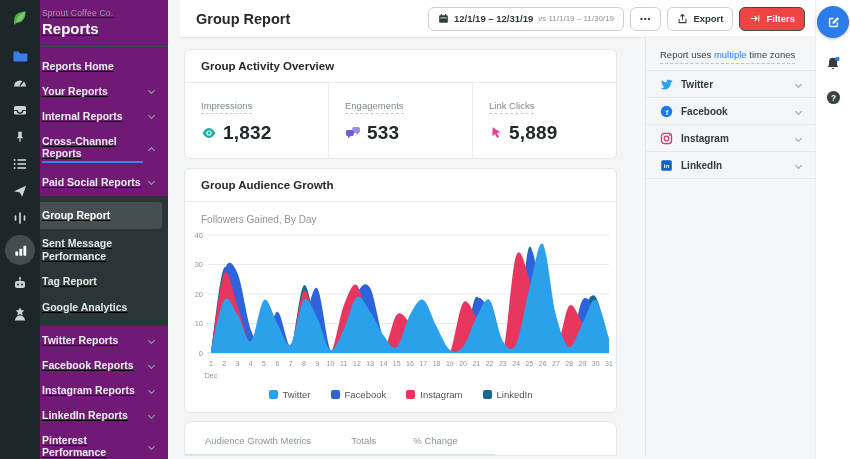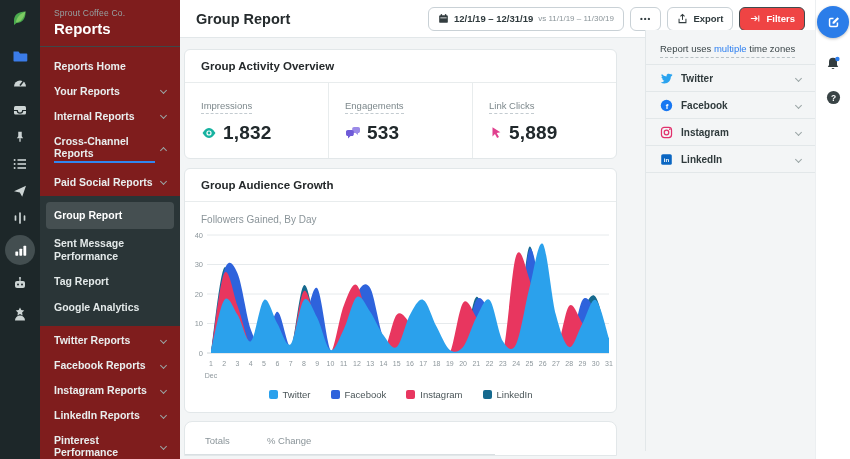--- a/index.html
+++ b/index.html
@@ -9,21 +9,21 @@
 
   
   .rail { position:absolute; left:0; top:0; width:40px; height:459px; background:#1d2729;
     display:flex; flex-direction:column; align-items:center; z-index:5; }
   .rail-btn { width:40px; height:27px; display:flex; align-items:center; justify-content:center; cursor:pointer; }
   .rail-logo { margin:8px 0 14px; }
   .rail-active-circle { width:30px; height:30px; border-radius:50%; background:#434e50;
     display:flex; align-items:center; justify-content:center; margin:4px 0; cursor:pointer; }
 
   
-  .sidebar { position:absolute; left:40px; top:0; width:140px; height:459px; background:#7f1d1d; z-index:4; }
+  .sidebar { position:absolute; left:28px; top:0; width:140px; height:459px; background:#701a75; z-index:4;text-decoration:underline; }
   .sb-brand { padding:8px 14px 9px; border-bottom:1px solid #3d4849; }
   .sb-company { font-size:8.5px; color:#96a2a3; letter-spacing:.2px; }
   .sb-title { font-size:15px; font-weight:bold; color:#fff; margin-top:2px; }
   .sb-nav { padding-top:6px; }
   .sb-item { display:flex; justify-content:space-between; align-items:center;
     padding:6.5px 14px; font-size:10.5px; font-weight:bold; color:#e9eeee; cursor:pointer; }
   .sb-item .lbl-accent { border-bottom:2px solid #3186f0; padding-bottom:2px; }
   .subpanel { background:#2a3537; padding:6px 0; margin:2px 0; }
   .sb-sub { padding:6px 14px; font-size:10.5px; font-weight:600; color:#e3e9e9; cursor:pointer; line-height:1.25; }
   .sb-sub.selected { background:#454f51; border-radius:4px; margin:0 6px 2px; padding:7px 8px; color:#fff; }
@@ -54,21 +54,21 @@
   .chart-sub { font-size:10px; color:#8a9499; padding:12px 16px 0; }
   .legend { display:flex; justify-content:center; gap:20px; padding:2px 0 12px; }
   .legend-item { display:flex; align-items:center; gap:5px; font-size:9.5px; color:#4a5558; cursor:pointer; }
   .legend-swatch { width:9px; height:9px; border-radius:2px; }
   .table-card { margin-top:8px; border-radius:8px 8px 0 0; }
   .tbl-head { display:flex; padding:13px 20px 8px; width:72%; border-bottom:1px solid #d9dfe2; }
   .tbl-head .c1 { flex:1; font-size:9.5px; color:#8a9499; }
   .tbl-head .c2, .tbl-head .c3 { width:62px; font-size:9.5px; color:#8a9499; }
 
   
-  .right-panel { position:absolute; left:645px; top:30px; width:170px; height:421px;
+  .right-panel { position:absolute; left:645px; top:36px; width:170px; height:421px;
     background:#f3f5f6; border-left:1px solid #e2e7e9; z-index:3; }
   .tz-note { padding:13px 14px 10px; font-size:9.5px; color:#3a4548; border-bottom:1px solid #e2e7e9; }
   .tz-note .inner { border-bottom:1px dashed #b9c2c6; padding-bottom:3px; }
   .tz-link { color:#2d7ff0; cursor:pointer; }
   .net-row { display:flex; align-items:center; gap:8px; padding:6.5px 14px; border-bottom:1px solid #e2e7e9; cursor:pointer; }
   .net-name { flex:1; font-size:10px; font-weight:bold; color:#2f3a3c; }
 
   
   .right-rail { position:absolute; left:815px; top:0; width:35px; height:459px; background:#fff;
     border-left:1px solid #eceff1; display:flex; flex-direction:column; align-items:center; z-index:5; }
@@ -366,20 +366,21 @@
           </span>
           <span class="legend-item">
             <span class="legend-swatch" style="background:#15698e"></span>
             <span>LinkedIn</span>
           </span>
         </div>
     </div>
 
     <div class="card table-card">
       <div class="tbl-head">
+        <div class="c1">Audience Growth Metrics</div>
         <div class="c2">Totals</div>
         <div class="c3">% Change</div>
       </div>
     </div>
   </div>
 
   <div class="right-panel">
     <div class="tz-note">
       <span class="inner"><span>Report uses </span><span class="tz-link">multiple</span><span> time zones</span></span>
     </div>

